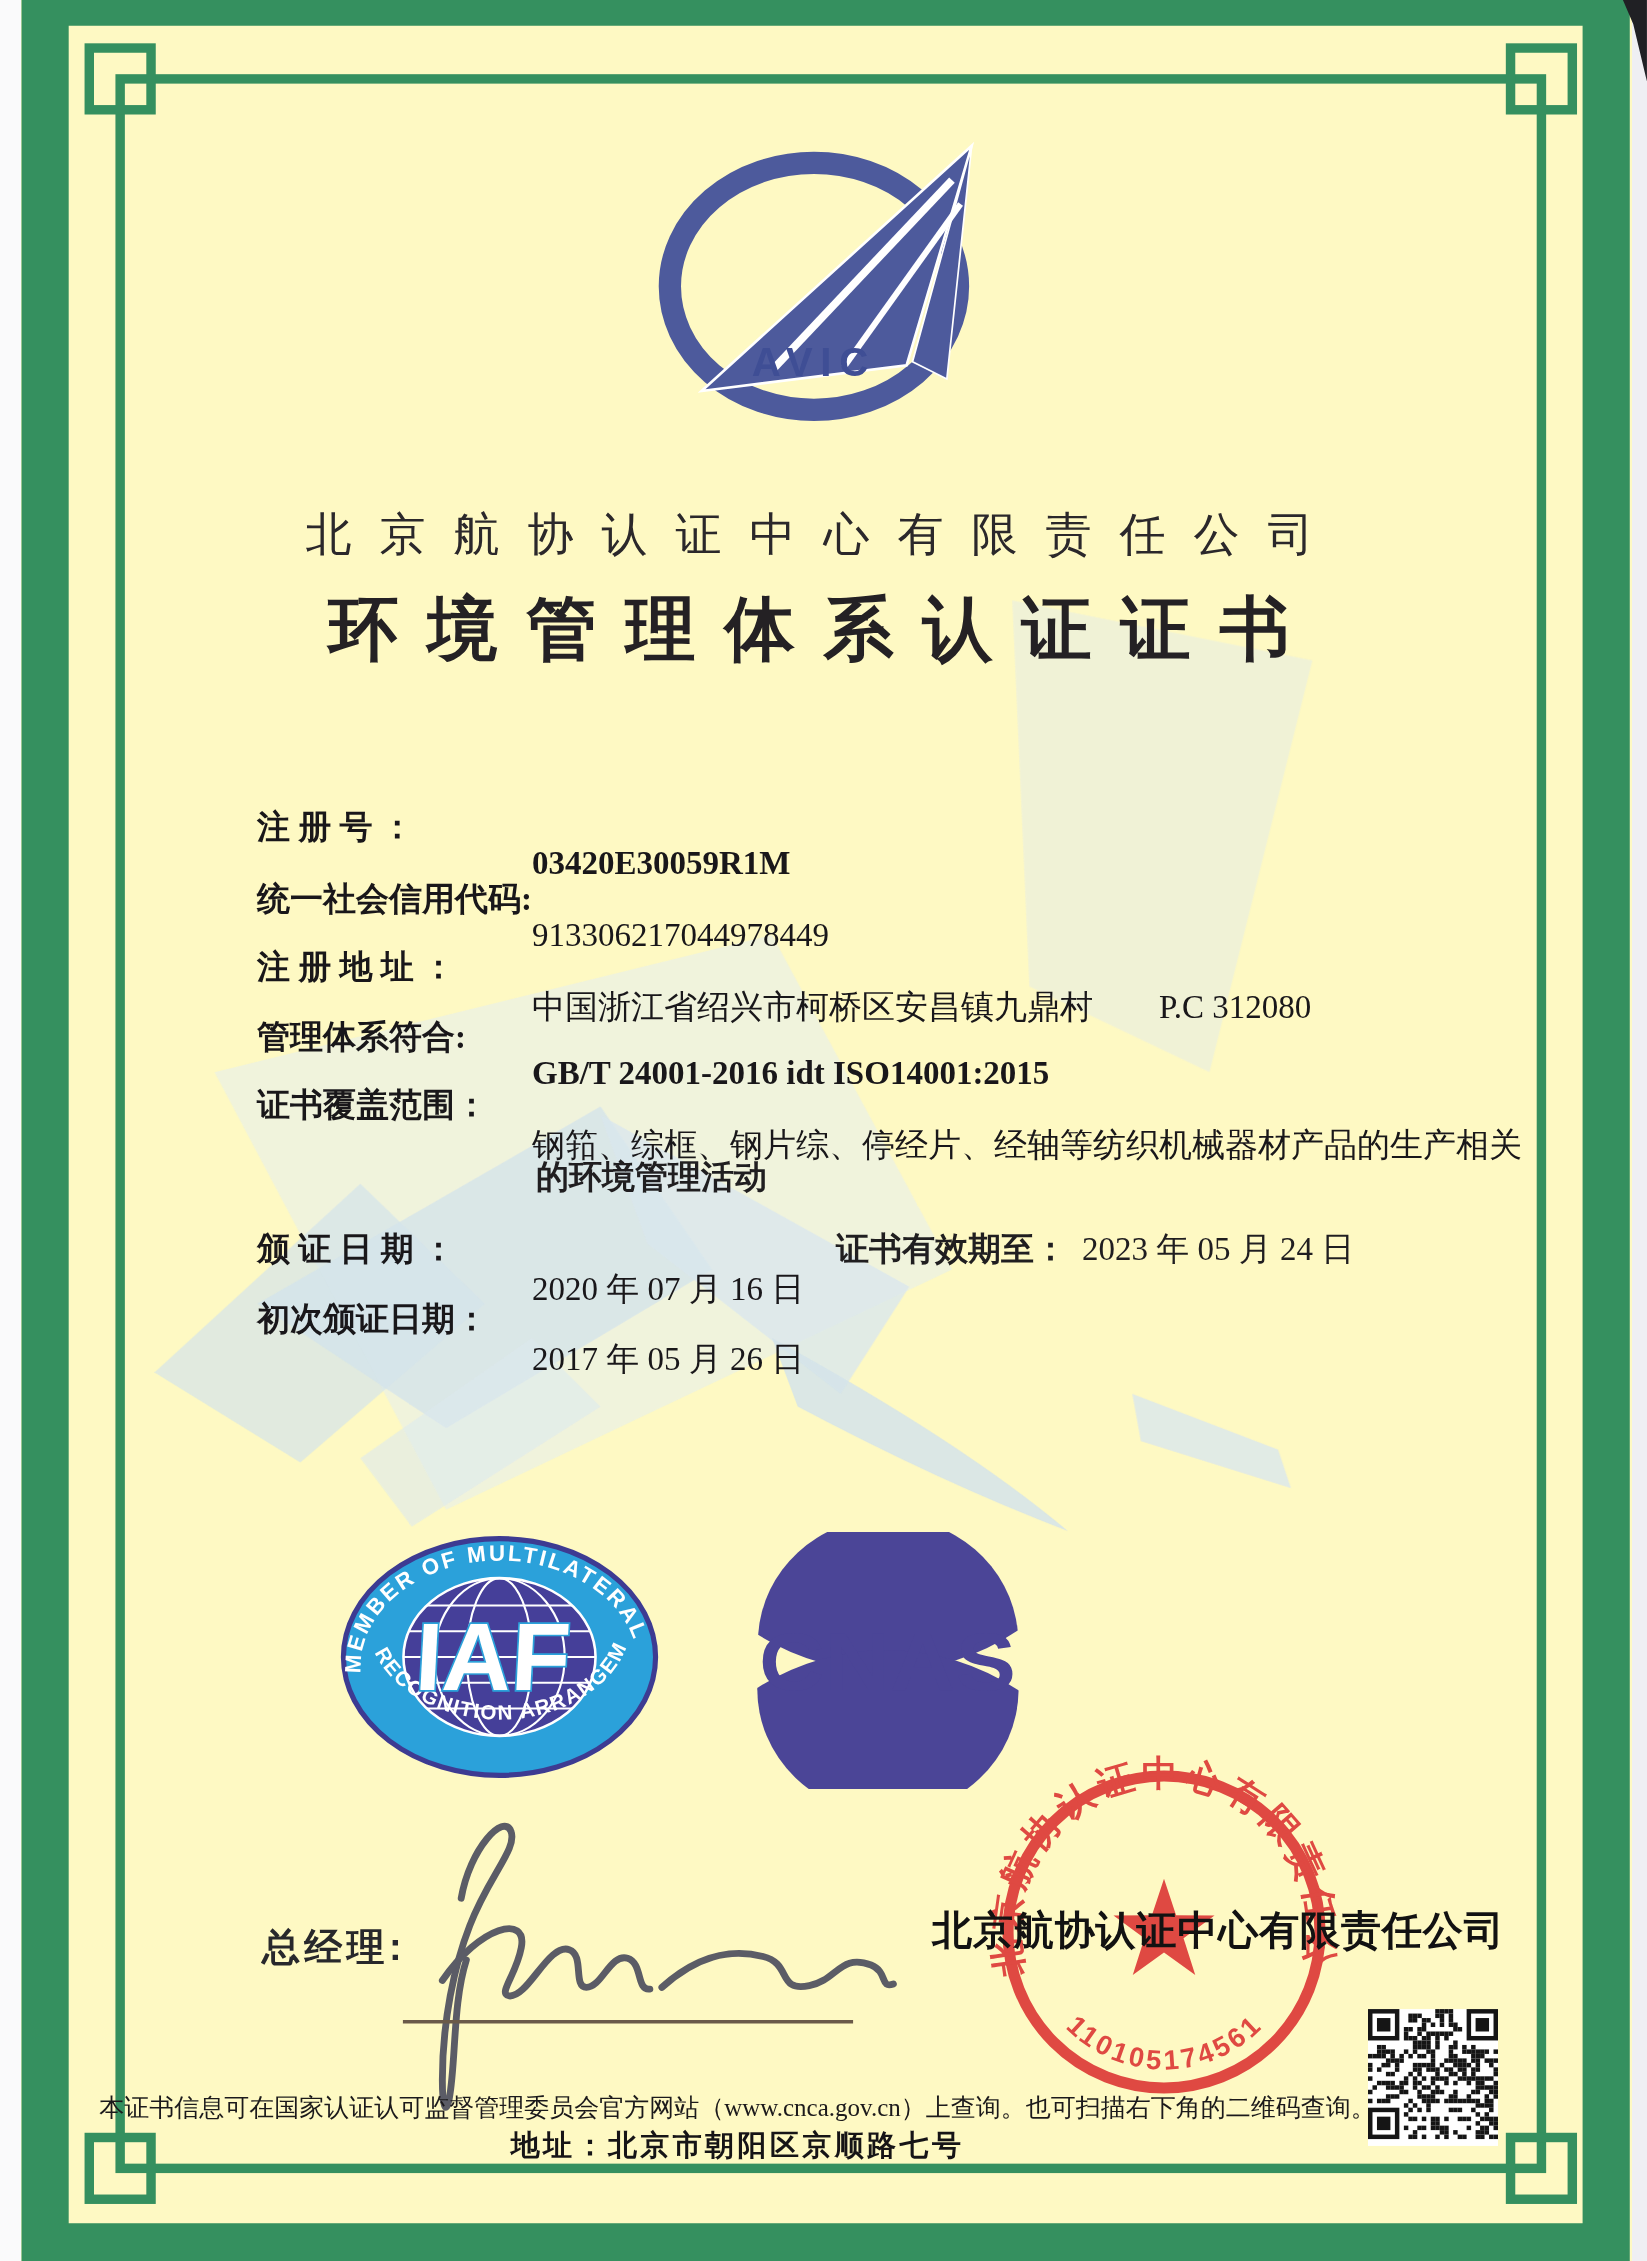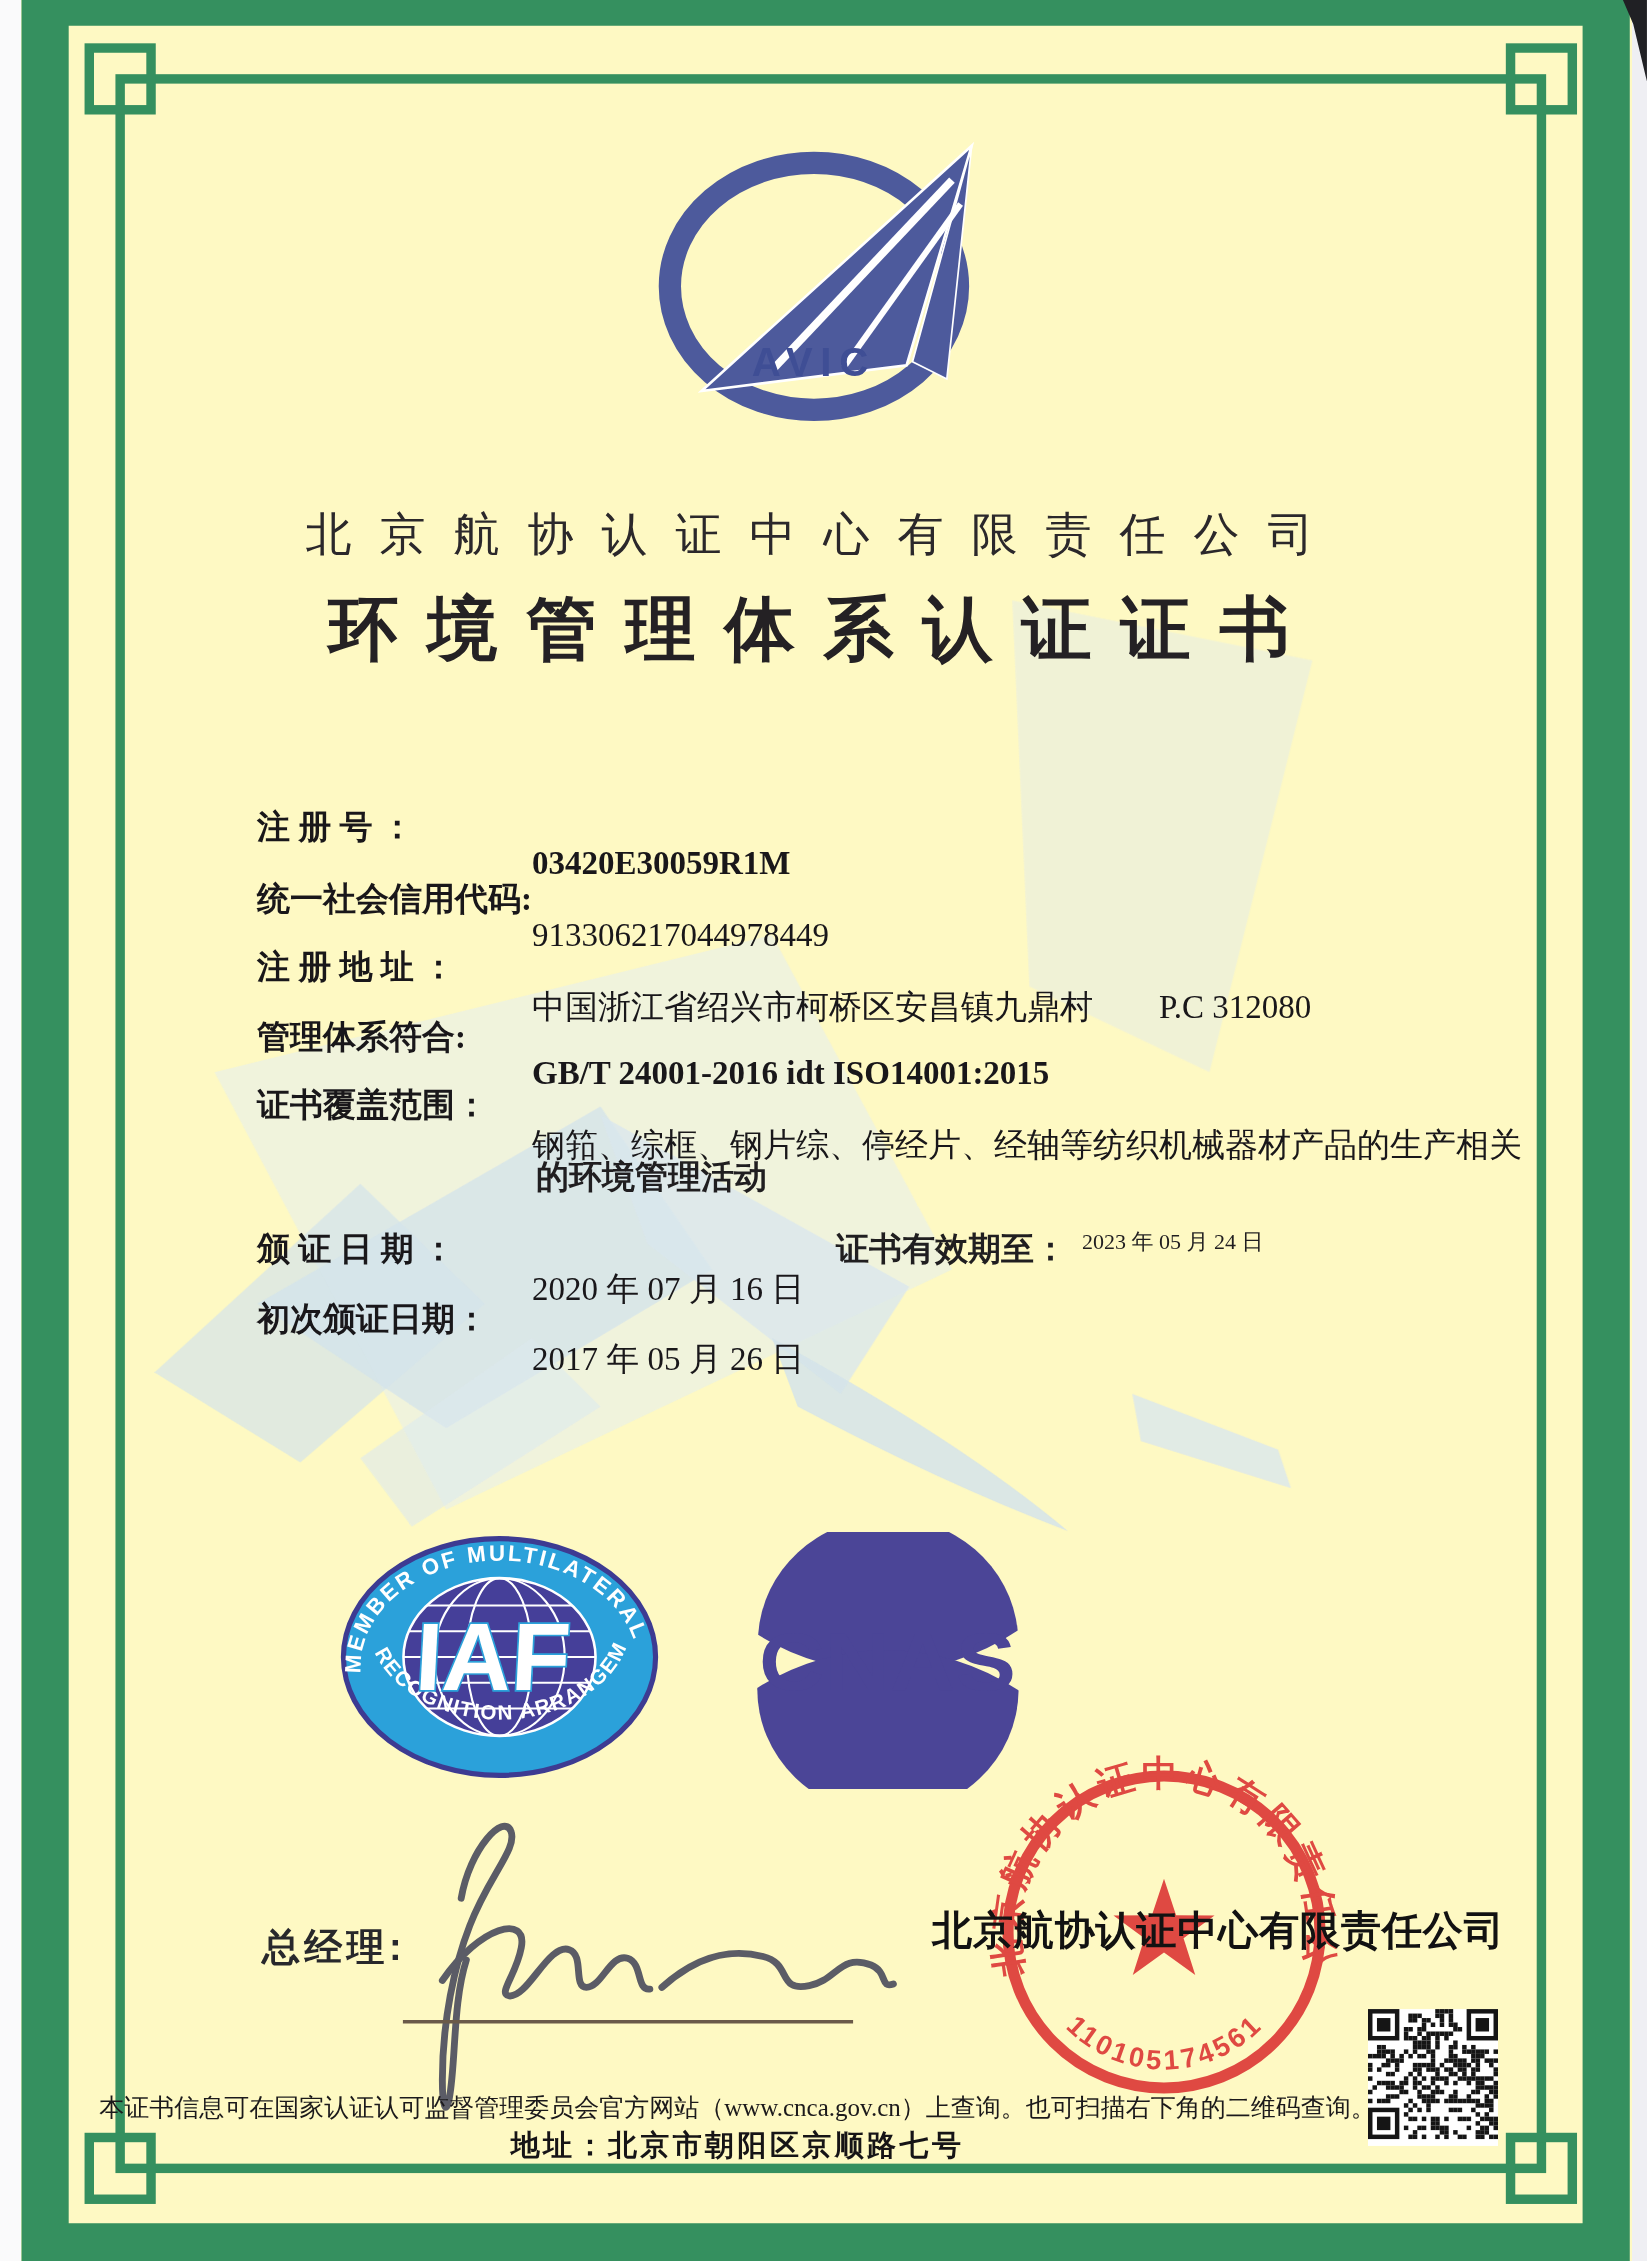--- a/index.html
+++ b/index.html
@@ -14,21 +14,21 @@
           letter-spacing:28px;color:#2b282b;}
   .maintitle{left:0;top:583px;width:1647px;text-align:center;font-size:70px;font-weight:800;
           letter-spacing:29px;color:#242124;}
   .company{left:0;top:726px;width:1647px;text-align:center;font-size:43px;font-weight:700;
           letter-spacing:11px;color:#1c1a1c;}
   .row{position:absolute;left:257px;width:1304px;height:51px;}
   .row .lbl{position:absolute;left:0;top:0;font-size:33px;font-weight:700;color:#19171a;}
   .row .val{position:absolute;left:275px;top:16px;font-size:33px;color:#19171a;white-space:nowrap;margin-top:24px;}
   .row .val.b{font-weight:700;}
   .row .lbl2{position:absolute;left:579px;top:0;font-size:33px;font-weight:700;}
-  .row .val2{position:absolute;left:825px;top:0;font-size:22px;white-space:nowrap;}
+  .row .val2{position:absolute;left:825px;top:0;font-size:33px;white-space:nowrap;}
   .r0{top:805px;} .r1{top:877px;} .r2{top:945px;} .r3{top:1015px;}
   .r4{top:1083px;} .r4b{top:1155px;left:532px;font-size:33px;} 
   .r5{top:1227px;} .r6{top:1297px;}
   .cov{font-size:32px;}
   .accred{left:1040px;top:1525px;width:480px;color:#38383c;}
   .accred .cn{font-size:34px;letter-spacing:11px;height:48px;}
   .accred .en{font-family:"Liberation Sans","DejaVu Sans",sans-serif;font-size:32px;height:45px;letter-spacing:0.9px;}
   .gm-label{left:262px;top:1922px;font-family:"Liberation Sans","DejaVu Sans",sans-serif;
             font-size:38px;font-weight:700;letter-spacing:4.3px;color:#28282c;}
   .stamp-company{left:932px;top:1903px;font-size:40px;font-weight:700;color:#121212;

